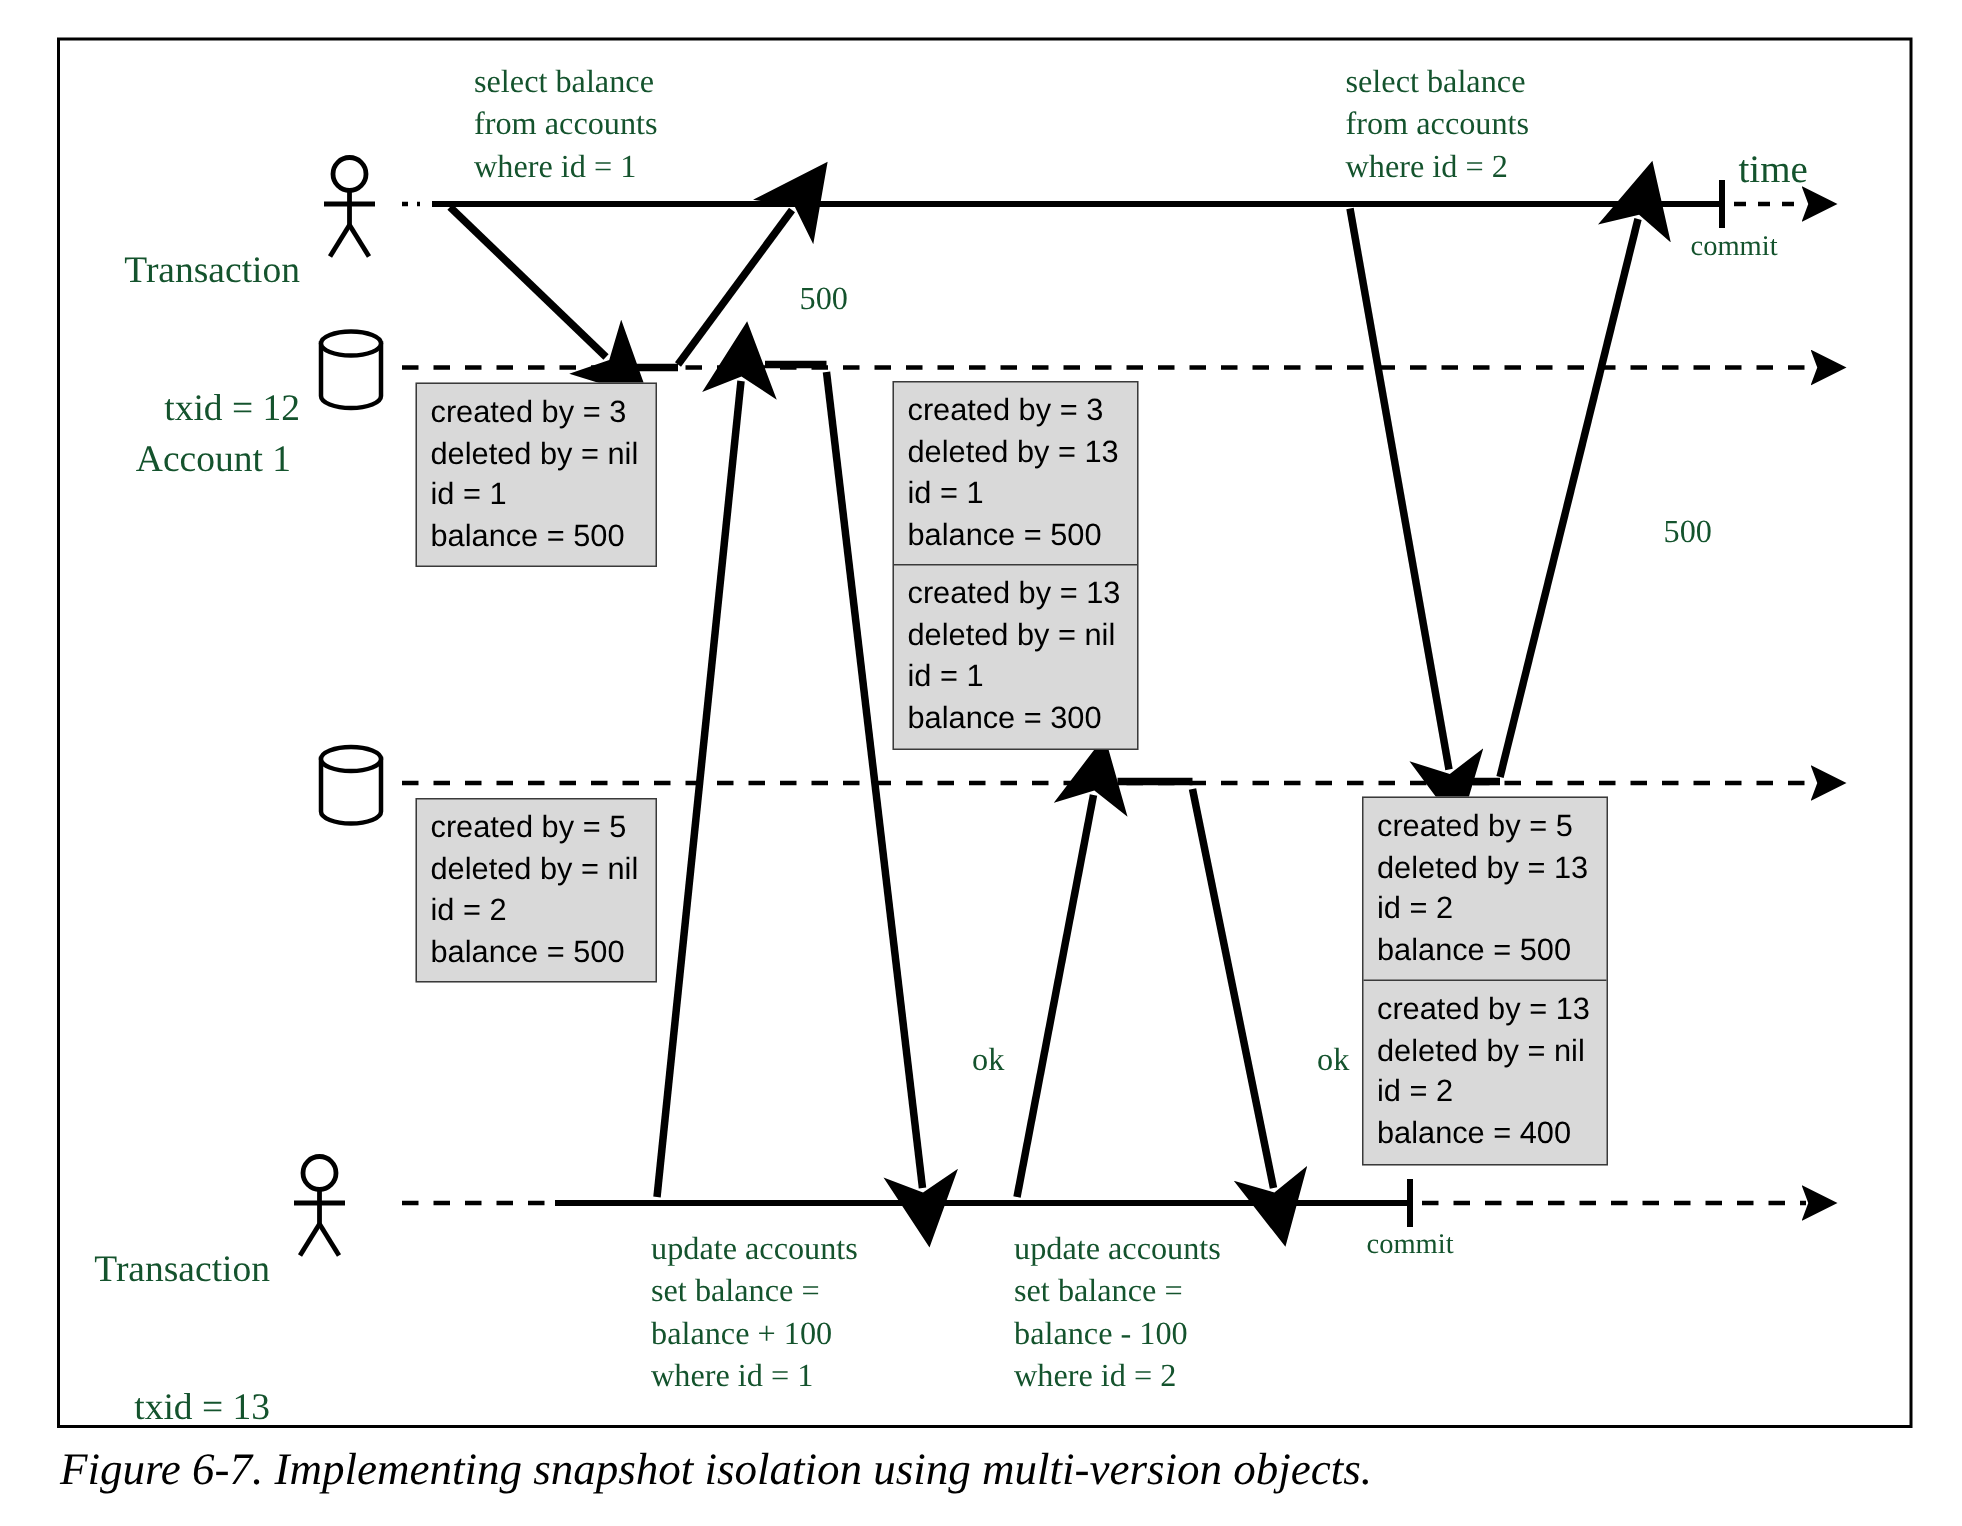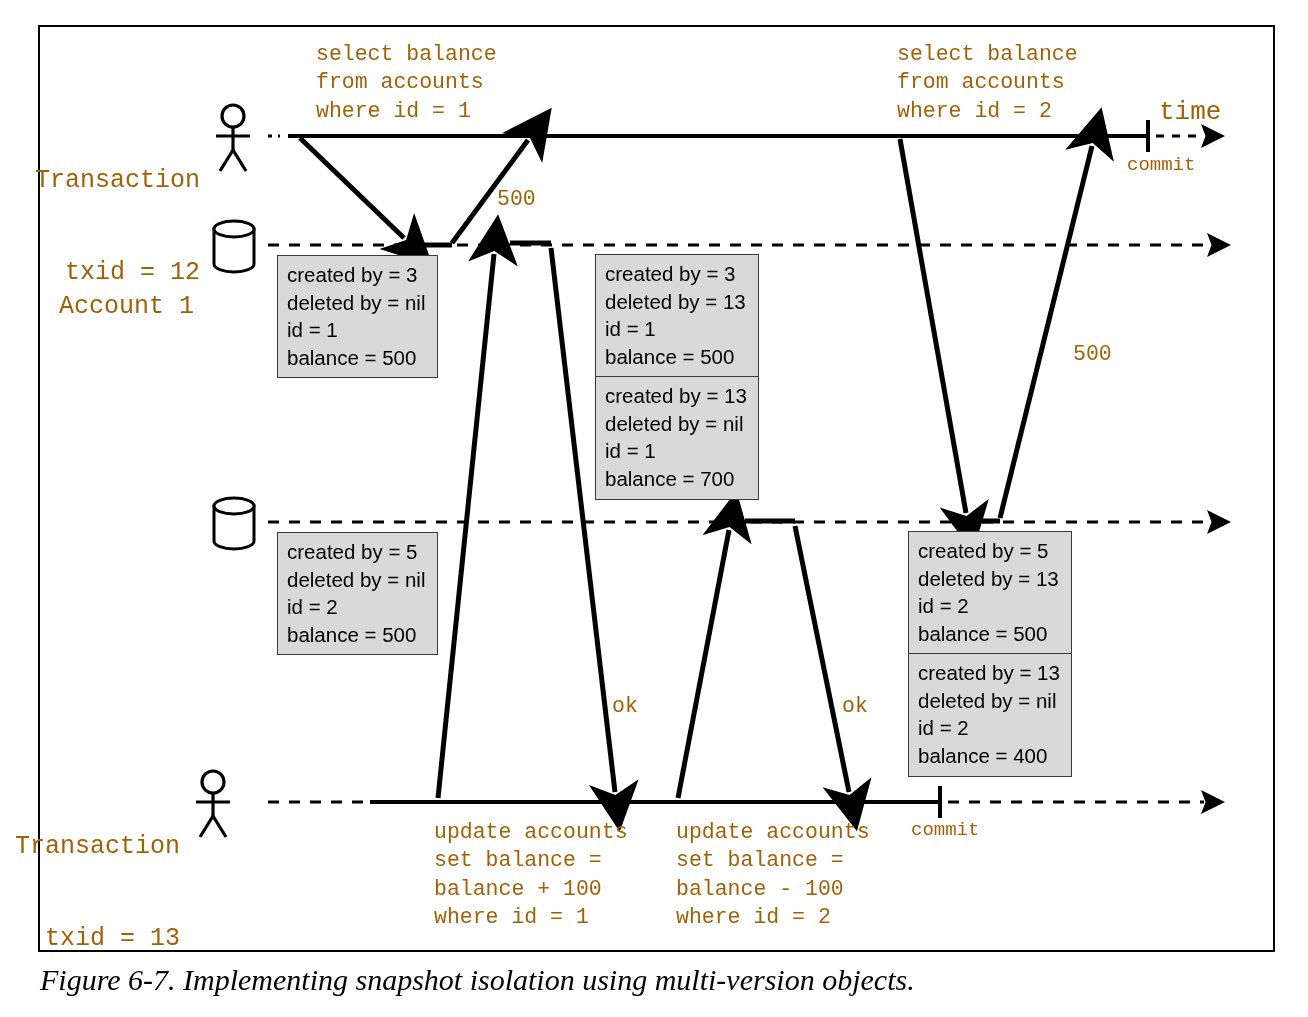--- a/index.html
+++ b/index.html
@@ -20,37 +20,37 @@
     box-sizing:border-box;
     background:#fff;
   }
 
   
   #canvas{position:absolute;left:0;top:0;width:1308px;height:1017px;}
 
   
   .lbl{
     position:absolute;
-    font-family:Liberation Mono, monospace;
-    color:#a16207;
+    font-family:Liberation Serif, serif;
+    color:#14532d;
     white-space:pre;
     line-height:1.30;
   }
   .lifeline-name{
     font-size:25px;
     text-align:right;
     line-height:1.22;
   }
   .sql{
     font-size:21.5px;
     line-height:1.32;
   }
   .small-note{font-size:19px;}
   .time-lbl{font-size:26px;}
-  .val-lbl{font-size:21.5px;}
+  .val-lbl{font-size:21.5px;margin-left:36px;}
 
   
   .vbox{
     position:absolute;
     background:#d9d9d9;
     border:1.6px solid #3a3a3a;
     box-sizing:border-box;
     font-size:20.5px;
     line-height:1.345;
     padding:5px 8px 6px 9px;
@@ -225,21 +225,21 @@
     <div class="seg">
       <div class="row">created by = 3</div>
       <div class="row">deleted by = 13</div>
       <div class="row">id = 1</div>
       <div class="row">balance = 500</div>
     </div>
     <div class="seg">
       <div class="row">created by = 13</div>
       <div class="row">deleted by = nil</div>
       <div class="row">id = 1</div>
-      <div class="row">balance = 700</div>
+      <div class="row">balance = 300</div>
     </div>
   </div>
 
   <div class="vbox" style="left:277px;top:532px;width:161px;">
     <div class="row">created by = 5</div>
     <div class="row">deleted by = nil</div>
     <div class="row">id = 2</div>
     <div class="row">balance = 500</div>
   </div>
 

